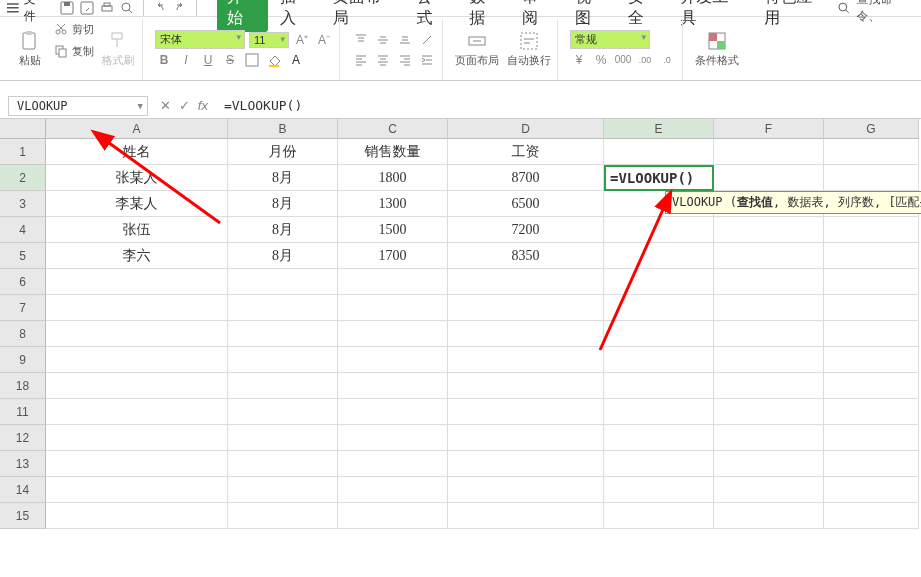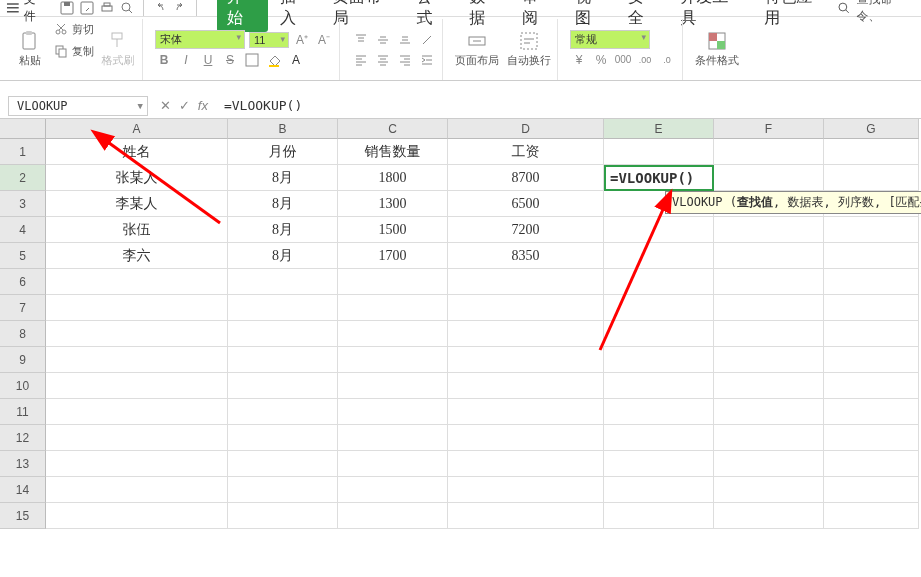--- a/index.html
+++ b/index.html
@@ -319,21 +319,21 @@
   <div class="row-headers">
     <div class="row-h">1</div>
     <div class="row-h selected">2</div>
     <div class="row-h">3</div>
     <div class="row-h">4</div>
     <div class="row-h">5</div>
     <div class="row-h">6</div>
     <div class="row-h">7</div>
     <div class="row-h">8</div>
     <div class="row-h">9</div>
-    <div class="row-h">10</div>
+    <div class="row-h">18</div>
     <div class="row-h">11</div>
     <div class="row-h">12</div>
     <div class="row-h">13</div>
     <div class="row-h">14</div>
     <div class="row-h">15</div>
   </div>
   <div class="cells" id="cells-area">
       <div class="crow">
         <div class="cell col-A">姓名</div>
         <div class="cell col-B">月份</div>

